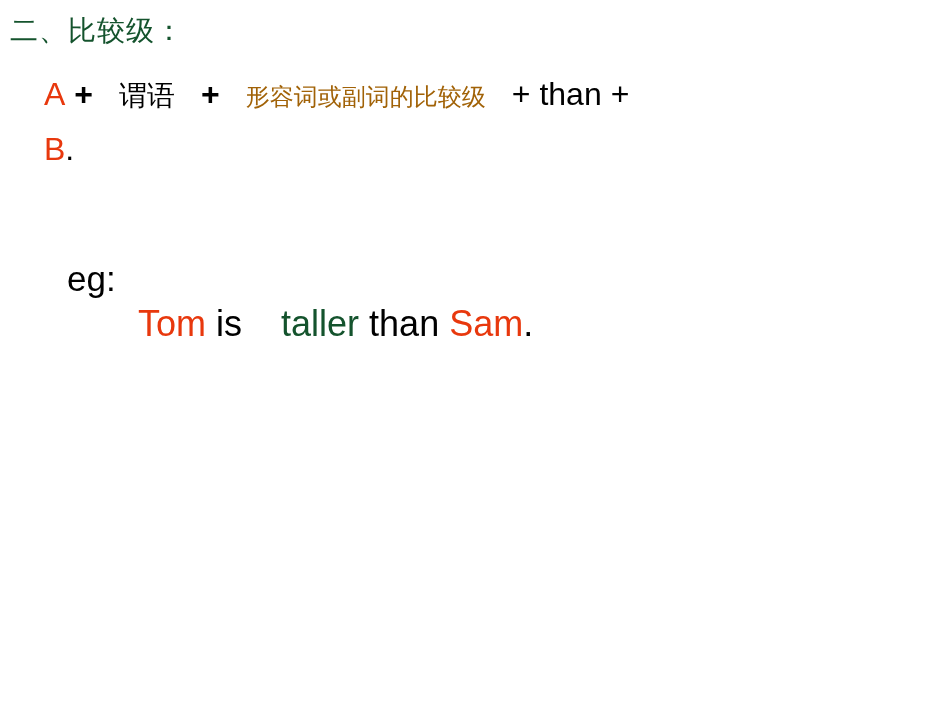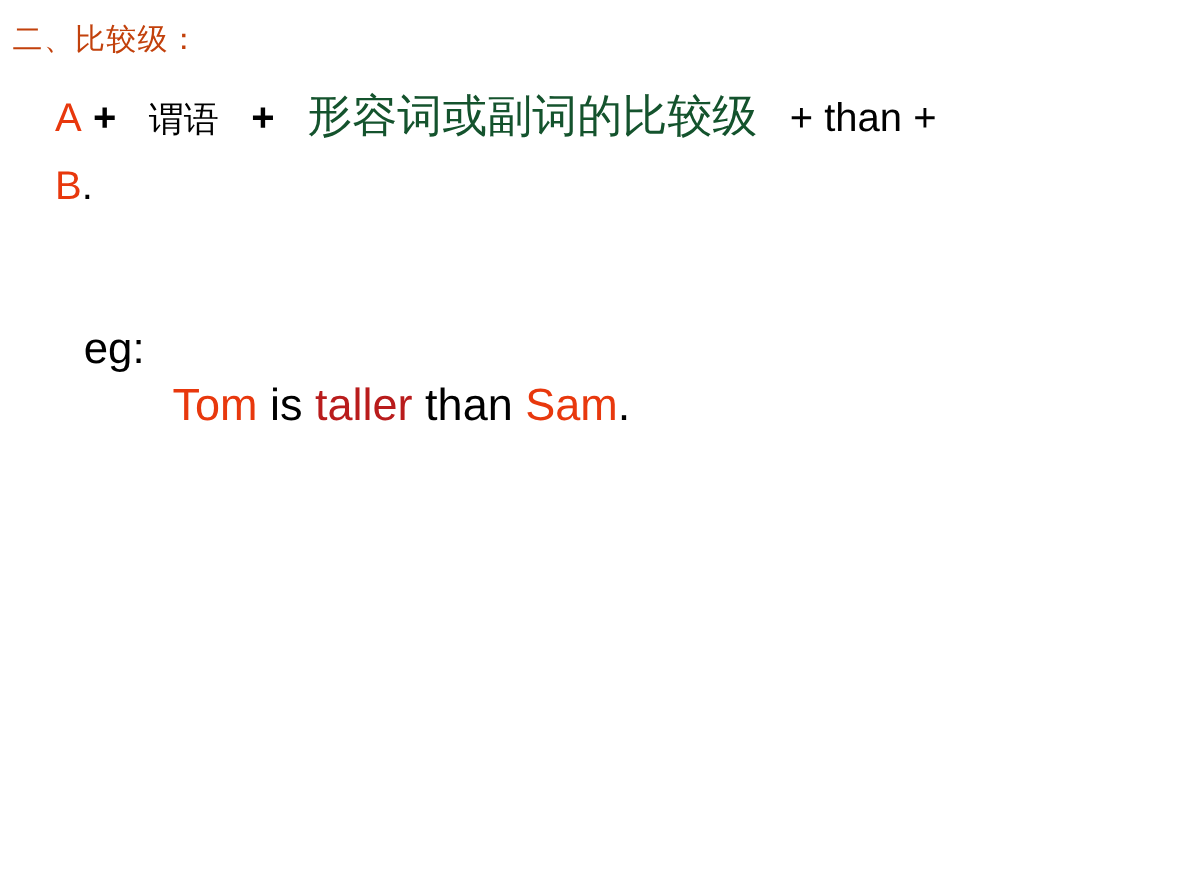--- a/index.html
+++ b/index.html
@@ -20,61 +20,62 @@
     height: 713px;
     background: #ffffff;
   }
 
   
   .slide-title {
     position: absolute;
     left: 10px;
     top: 11px;
     font-family: "DejaVu Serif", "Liberation Serif", serif;
-    font-size: 24px;
+    font-size: 28px;
     line-height: 40px;
-    color: #c2410c;
+    color: #14532d;
     white-space: nowrap;
     letter-spacing: 1px;
   }
 
   
   .formula {
     position: absolute;
     left: 44px;
     top: 68px;
     width: 900px;
     font-size: 33px;
     line-height: 52px;
     color: #000000;
   }
   .formula .zh {
     font-family: "DejaVu Serif", "Liberation Serif", serif;
     font-size: 28px;
   }
   .formula .zh-blue {
     font-family: "DejaVu Serif", "Liberation Serif", serif;
-    font-size: 36px;
-    color: #14532d;
+    font-size: 24px;
+    color: #a16207;
   }
   .formula .lat {
     font-family: "Liberation Sans", sans-serif;
     font-size: 32px;
   }
   .formula .op {
     font-family: "Liberation Sans", sans-serif;
     font-size: 32px;
     color: #000000;
     font-weight: bold;
   }
   .red {
     color: #e8380d;
   }
   .blue {
-    color: #b91c1c;
+    color: #14532d;
+    margin-left: 29px;
   }
   .blk {
     color: #000000;
   }
   .sp-sm { display: inline-block; width: 9px; }
   .sp-lg { display: inline-block; width: 26px; }
 
   
   .eg-label {
     position: absolute;

